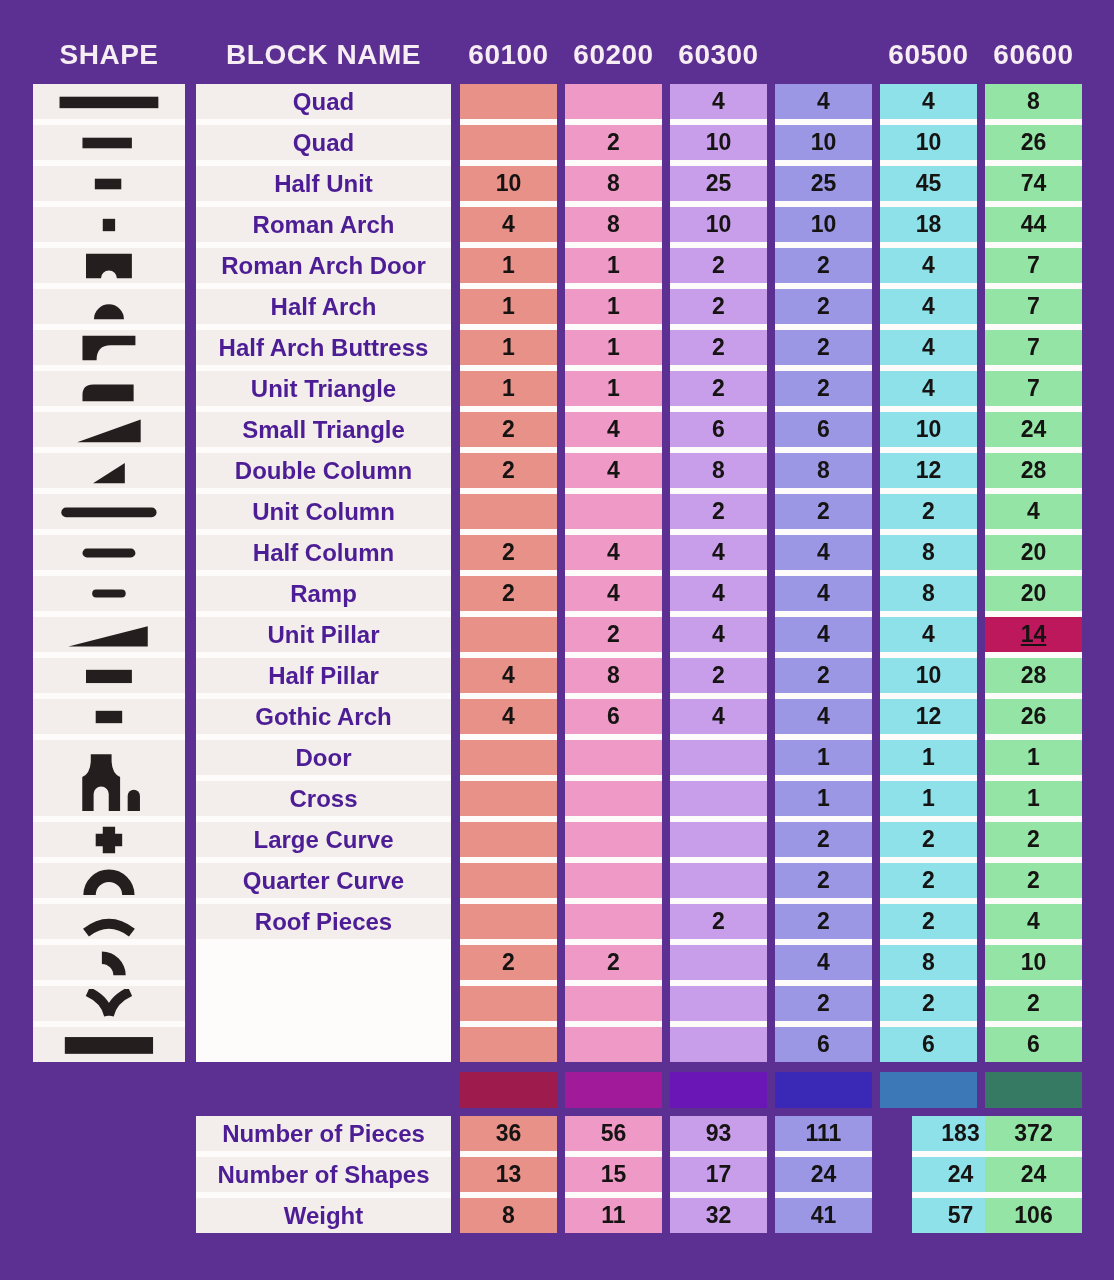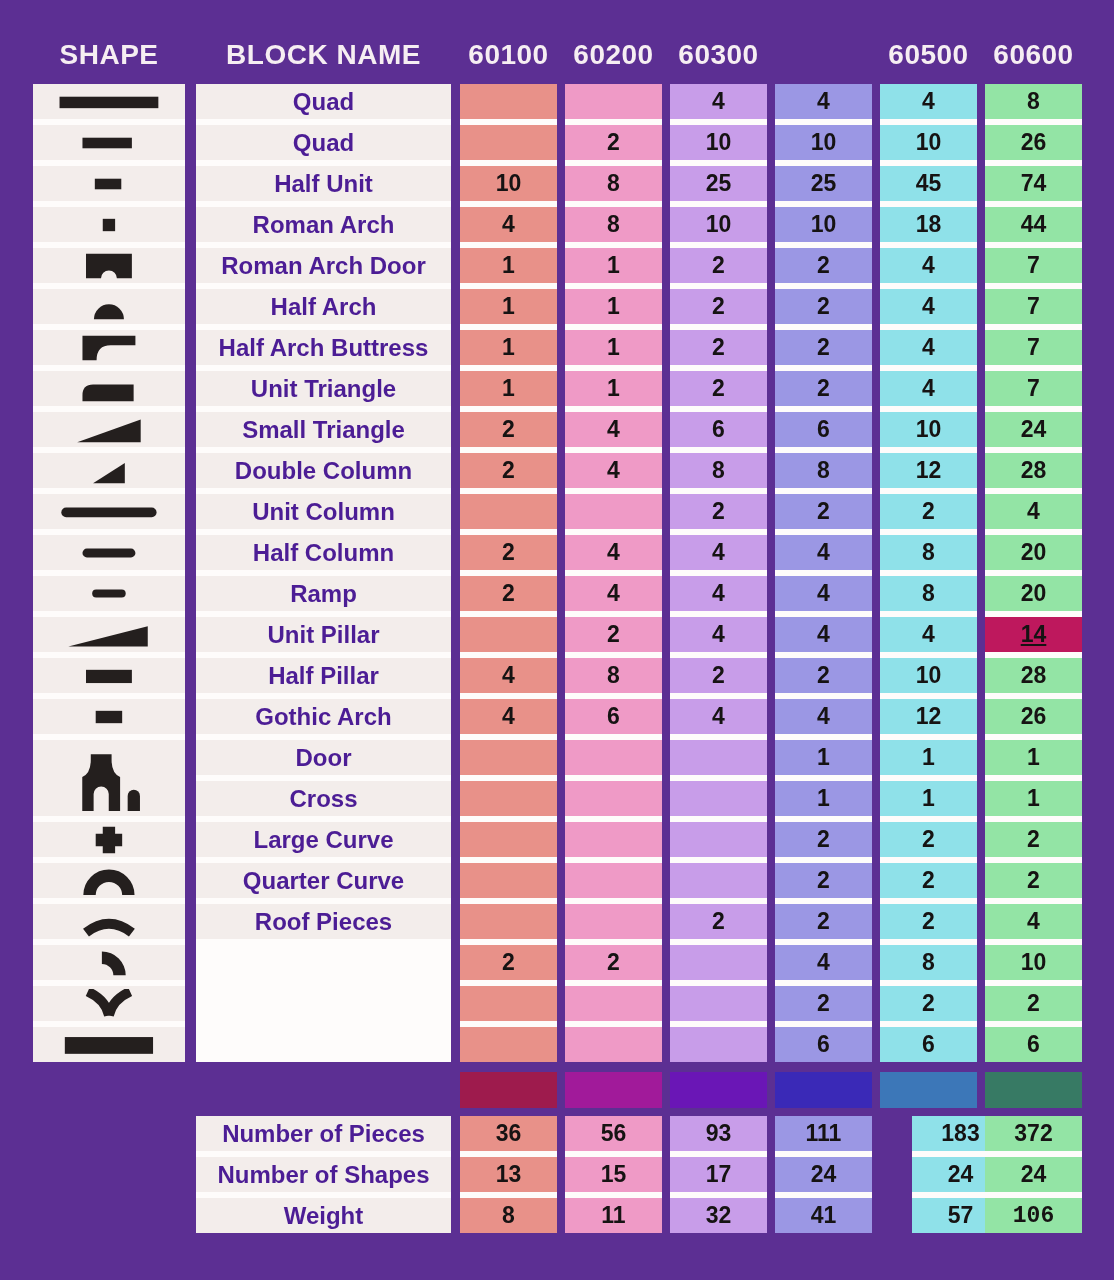--- a/index.html
+++ b/index.html
@@ -376,21 +376,21 @@
         <div class="cell num-cell" style="background: rgb(147, 228, 165);">2</div>
         <div class="cell num-cell" style="background: rgb(147, 228, 165);">4</div>
         <div class="cell num-cell" style="background: rgb(147, 228, 165);">10</div>
         <div class="cell num-cell" style="background: rgb(147, 228, 165);">2</div>
         <div class="cell num-cell" style="background: rgb(147, 228, 165);">6</div>
       </div>
       <div class="swatch" style="left: 985px; background: rgb(55, 122, 100);"></div>
       <div class="sum-strip sum-num" style="left: 985px;">
         <div class="cell num-cell" style="background: rgb(147, 228, 165);">372</div>
         <div class="cell num-cell" style="background: rgb(147, 228, 165);">24</div>
-        <div class="cell num-cell" style="background: rgb(147, 228, 165); font-family: Liberation Mono, monospace;">106</div>
+        <div class="cell num-cell" style="background: rgb(147, 228, 165);">106</div>
       </div>
       <div class="sum-strip sum-labels">
         <div class="cell name-cell">Number of Pieces</div>
         <div class="cell name-cell">Number of Shapes</div>
         <div class="cell name-cell">Weight</div>
       </div>
     </div>
 
 </div>
 

